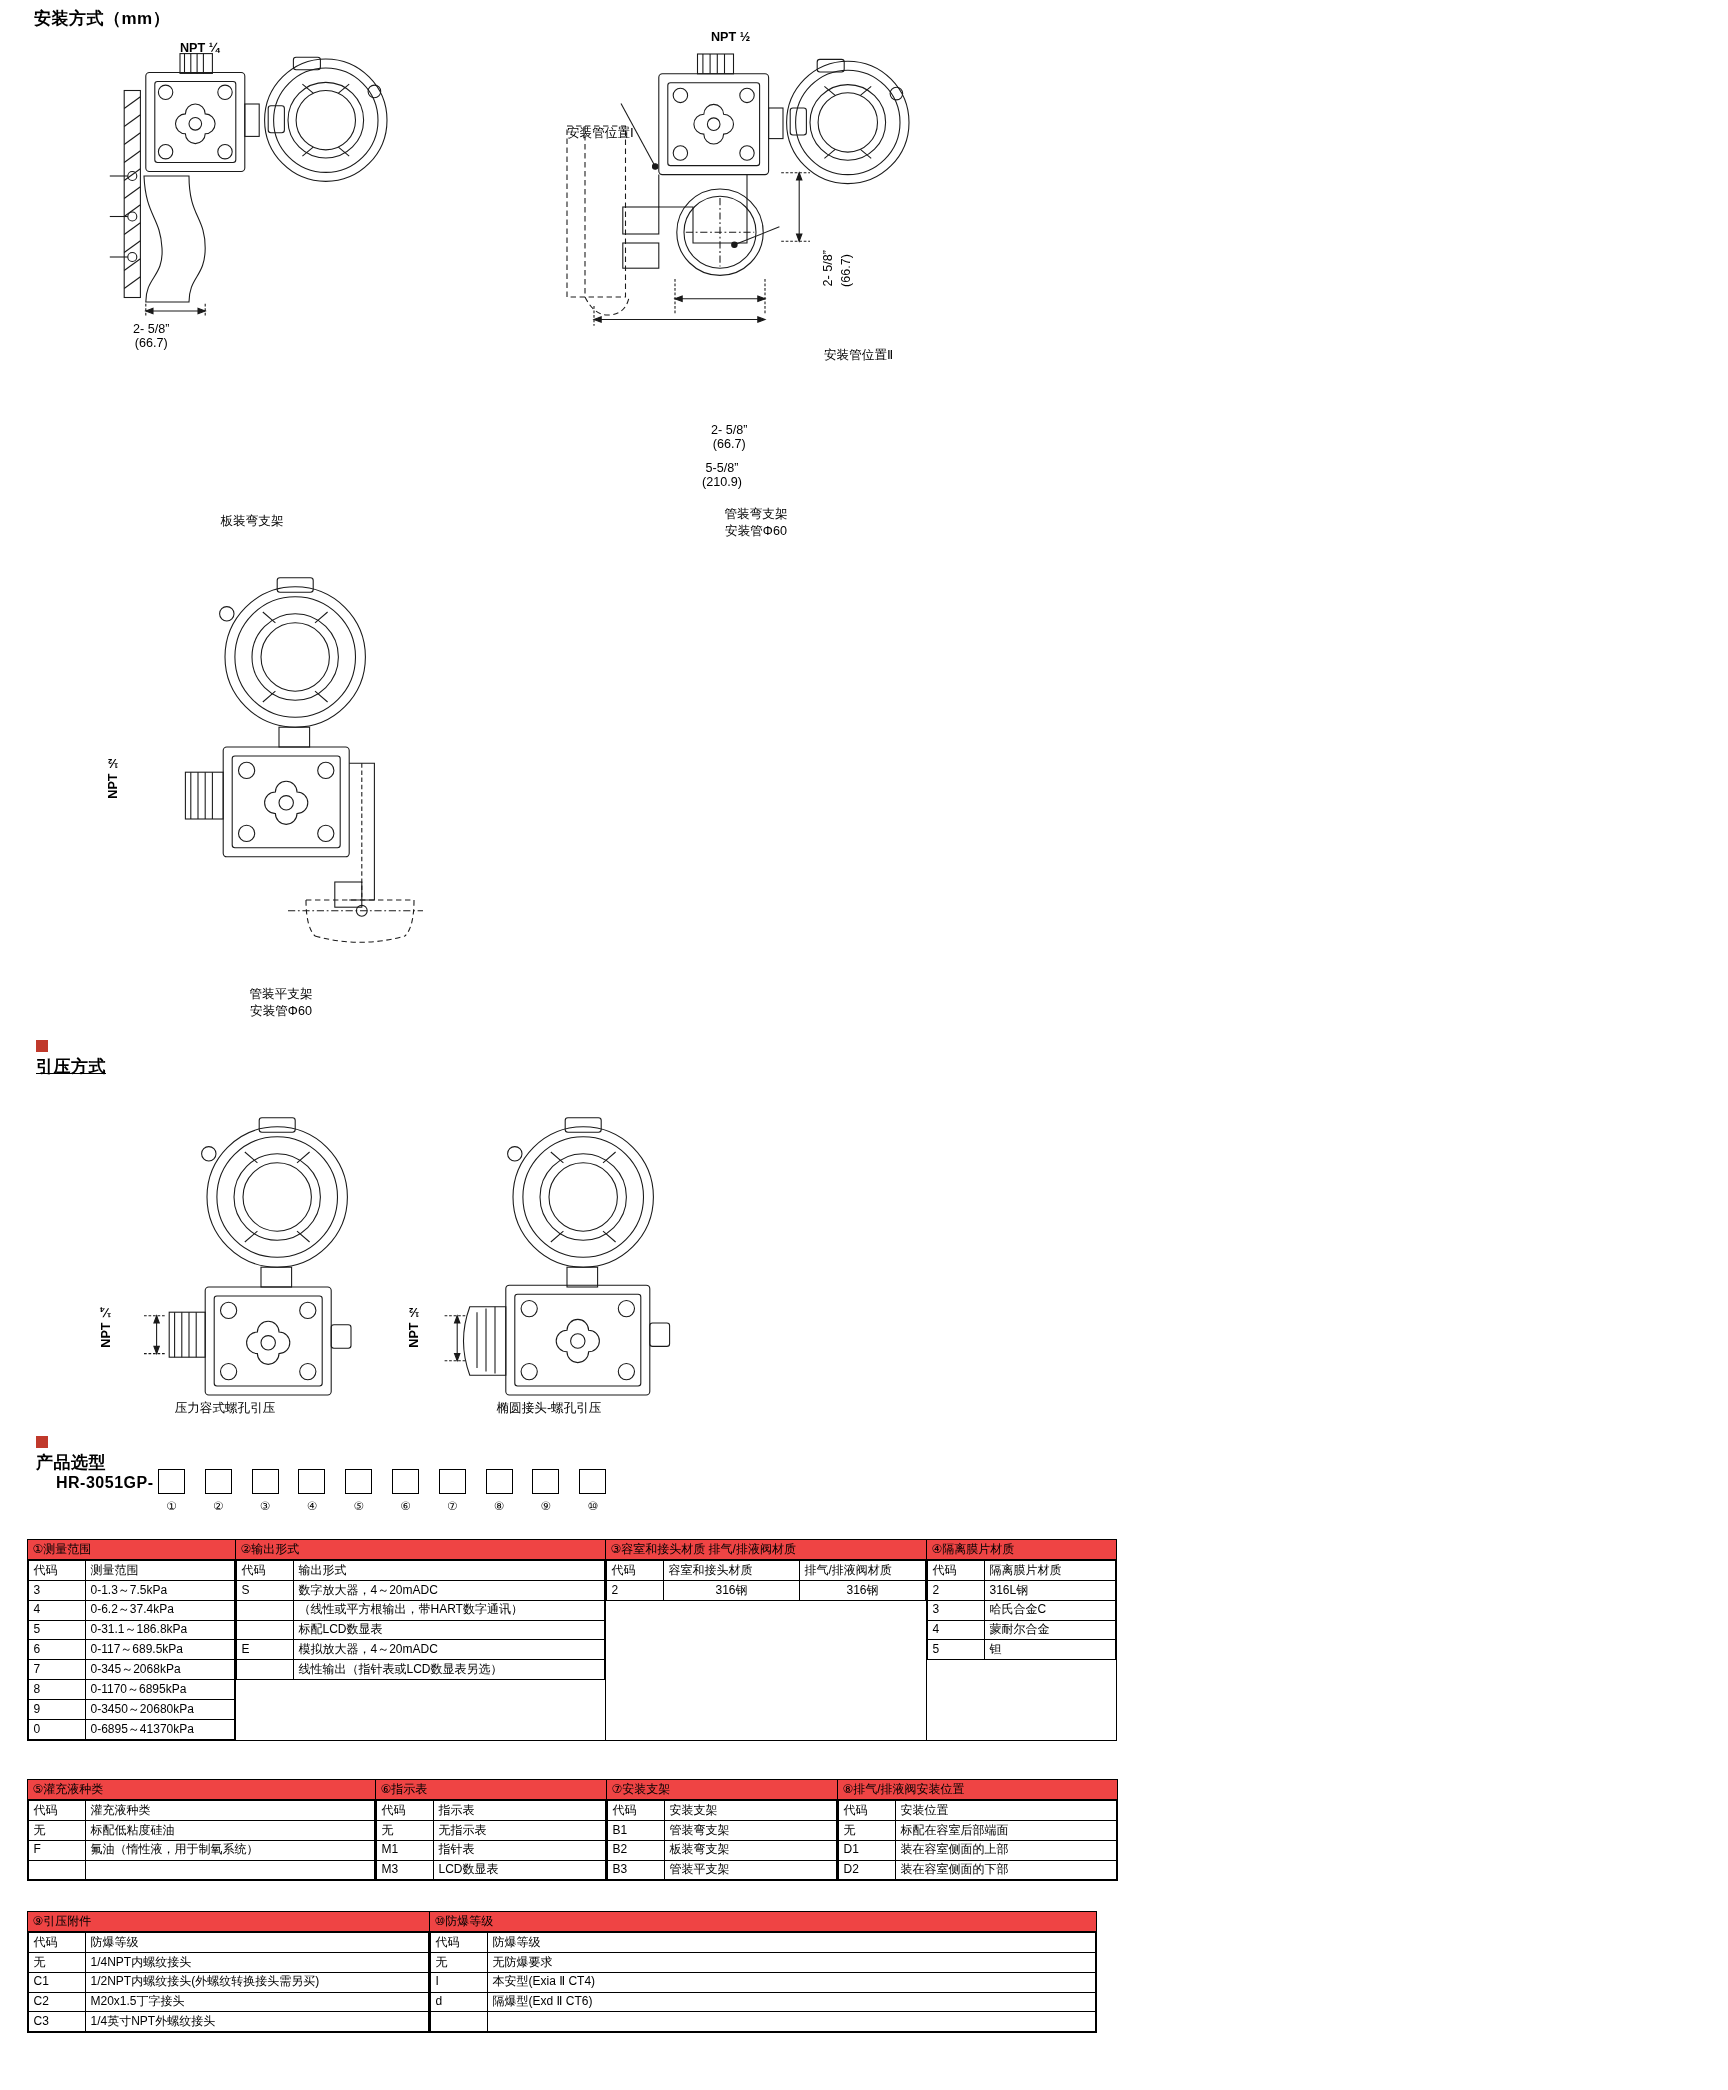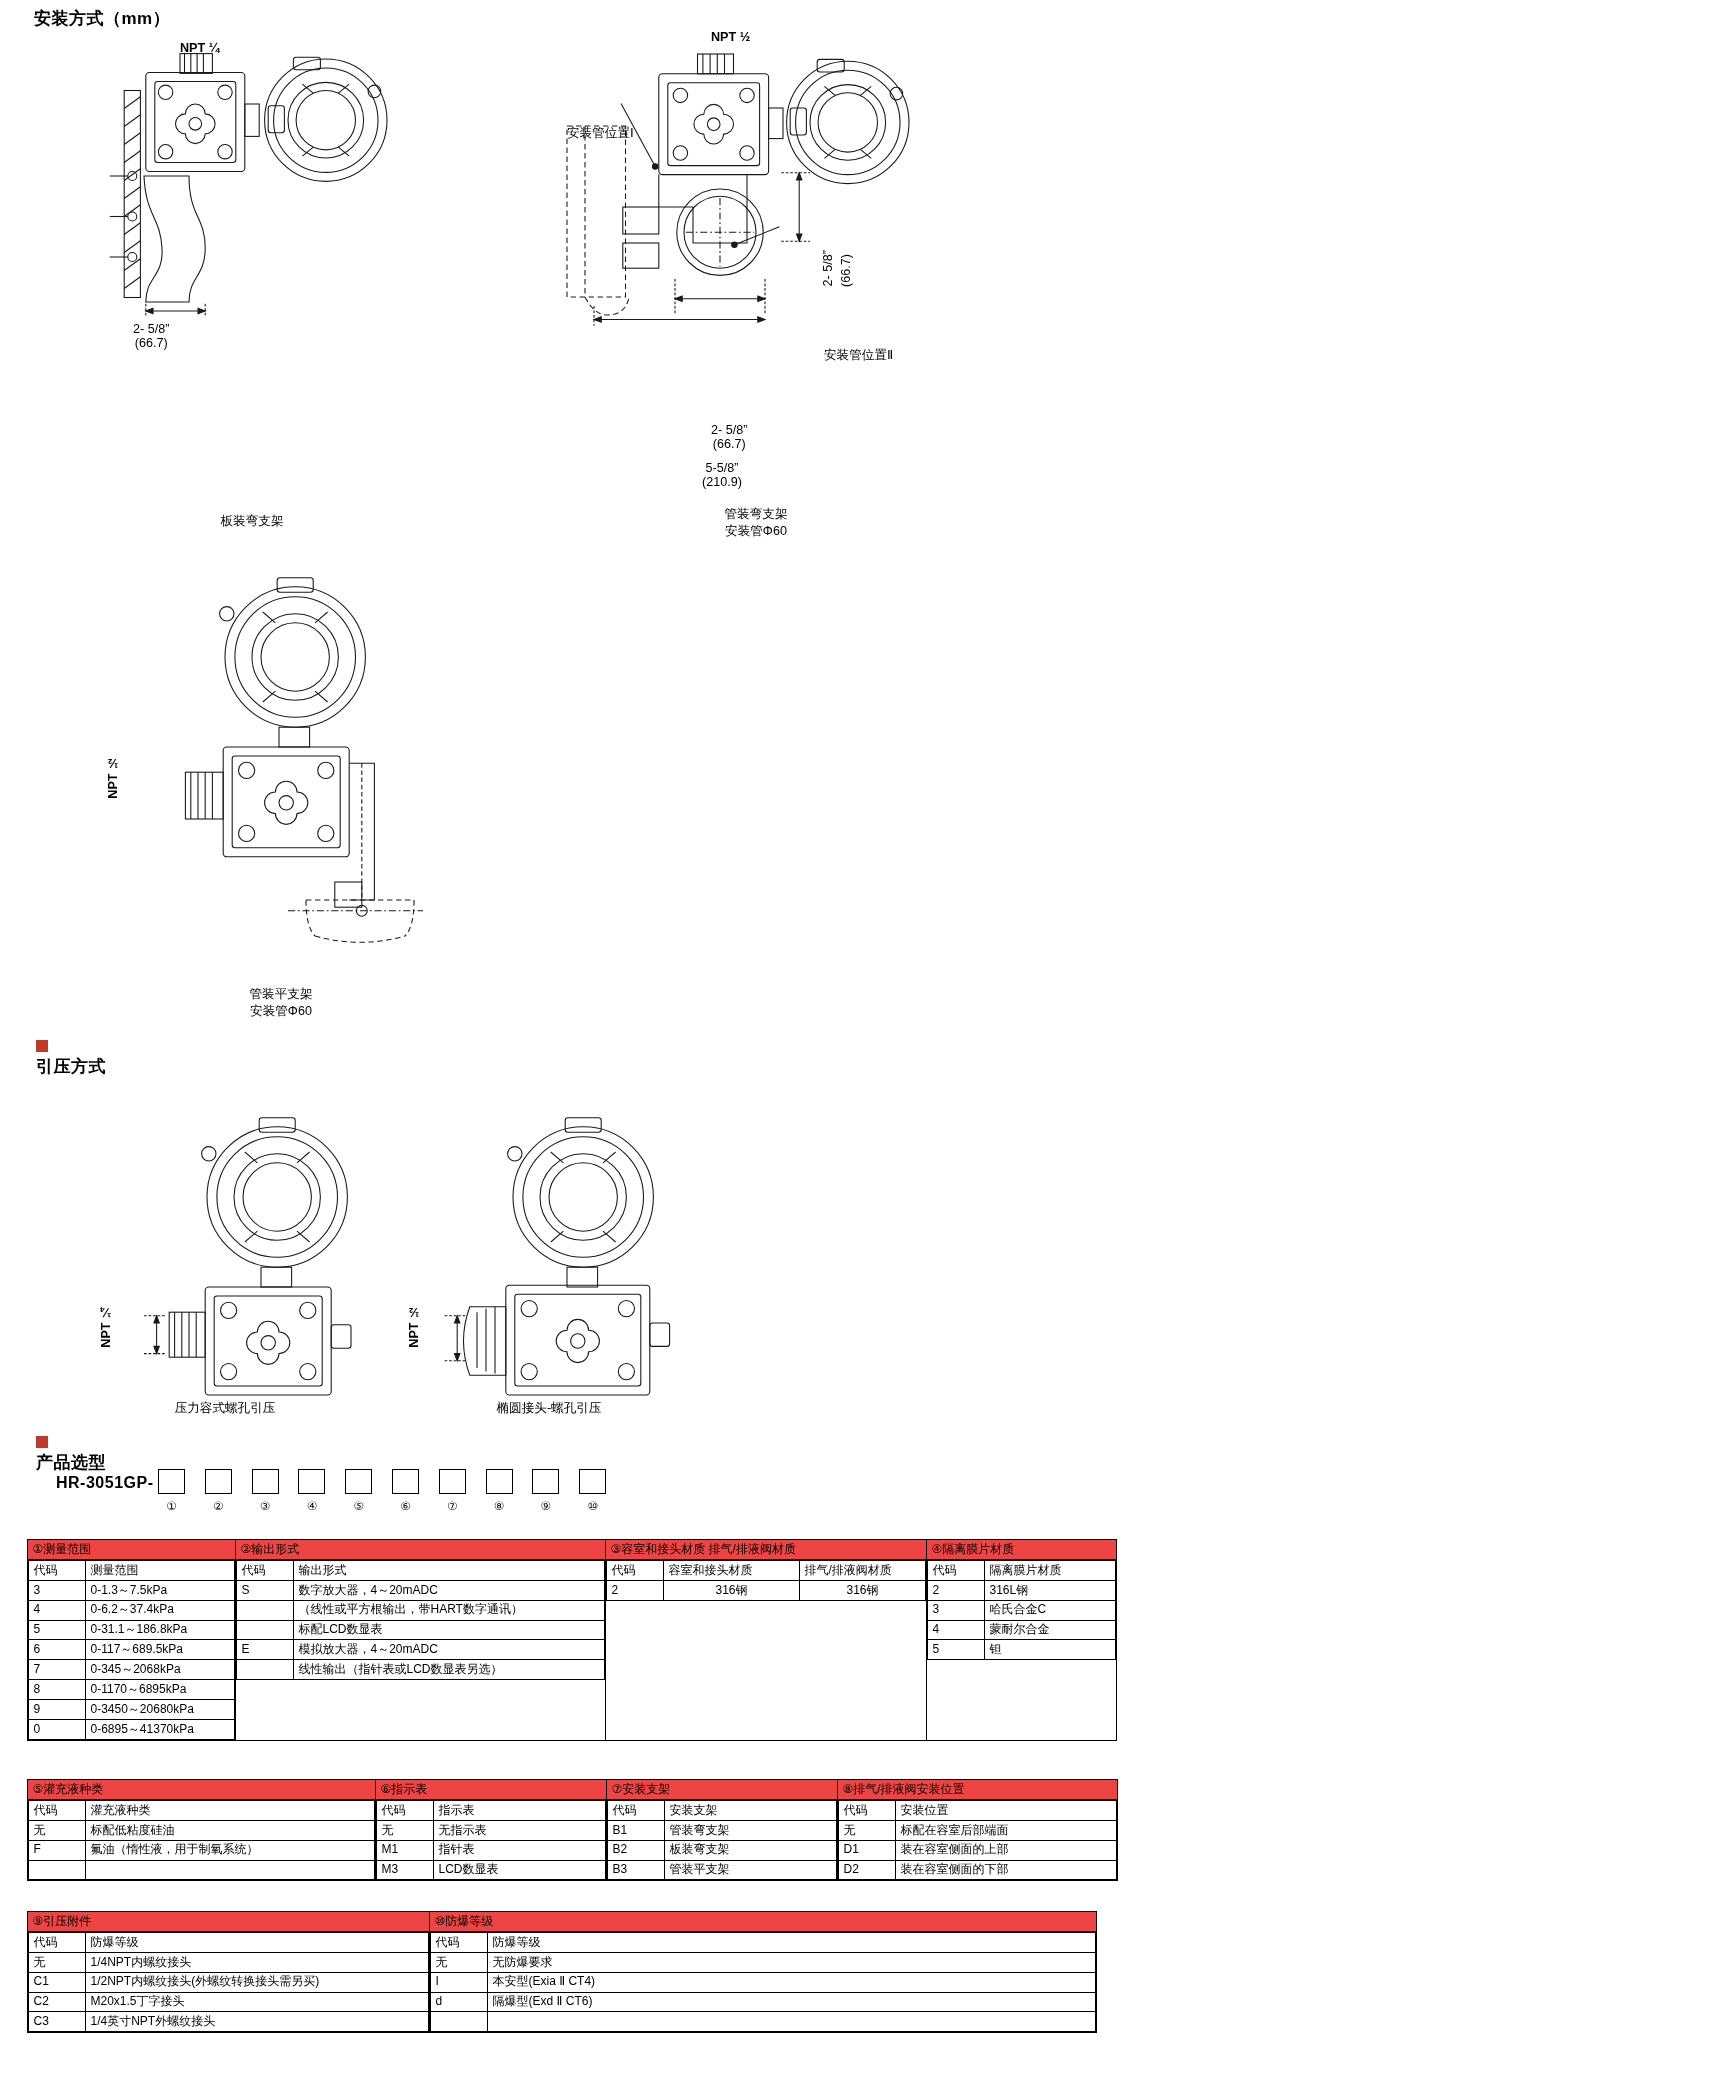--- a/index.html
+++ b/index.html
@@ -245,21 +245,21 @@
       <line x1="180" y1="412" x2="330" y2="412" stroke-dasharray="8 3 2 3"></line>
       <circle cx="262" cy="412" r="6"></circle>
     </g>
   </svg>
   <div class="lbl lbl-b" style="left:106px;top:756px;">
     <span class="vtext" style="display:inline-block;">NPT ½</span>
   </div>
   <div class="cap" style="left:191px;top:986px;width:180px;white-space:pre-line;">管装平支架
 安装管Φ60</div>
 
-  <div class="draw" style="left:36px;top:1040px;">
+  <div class="draw" style="left:36px;top:1040px;text-decoration:underline;">
     <span class="redmark-block"></span>
     <span class="sec-title">引压方式</span>
   </div>
 
   <svg class="draw" style="left:117px;top:1080px;" width="306" height="333" viewBox="0 0 340 370">
     <g fill="none" stroke="#1a1a1a" stroke-width="1.2">
       <circle cx="178" cy="130" r="78"></circle>
         <circle cx="178" cy="130" r="67"></circle>
       <circle cx="178" cy="130" r="48"></circle>
         <circle cx="178" cy="130" r="38"></circle>

